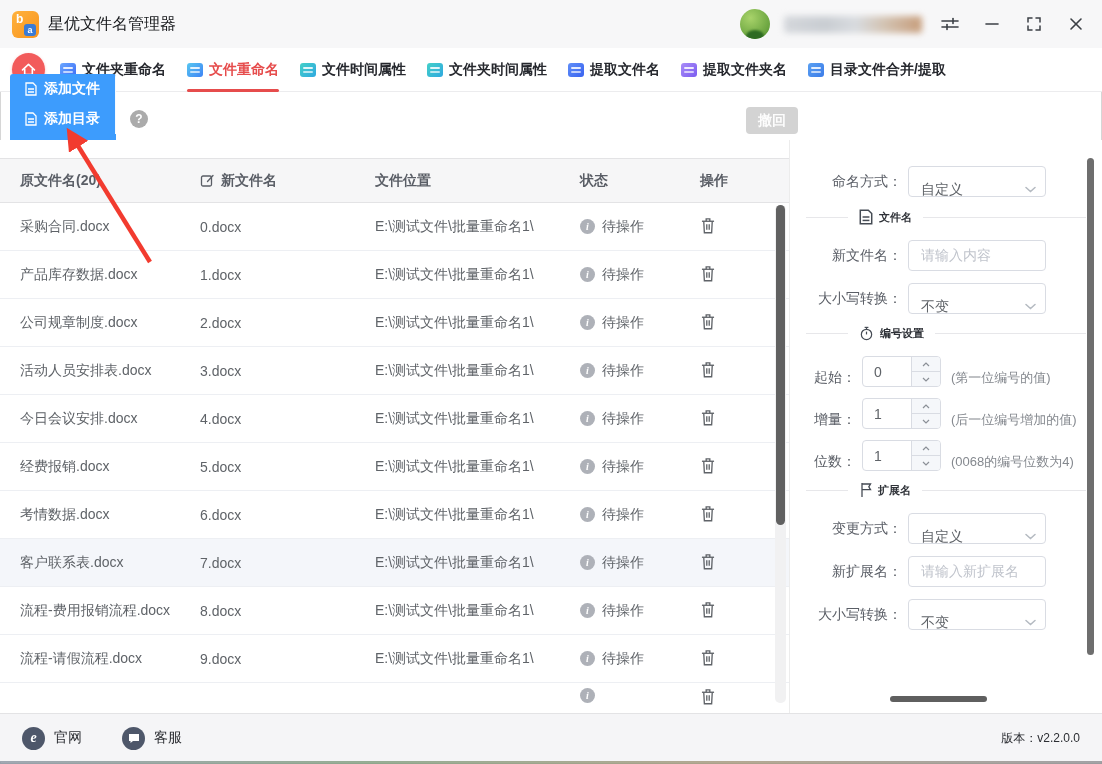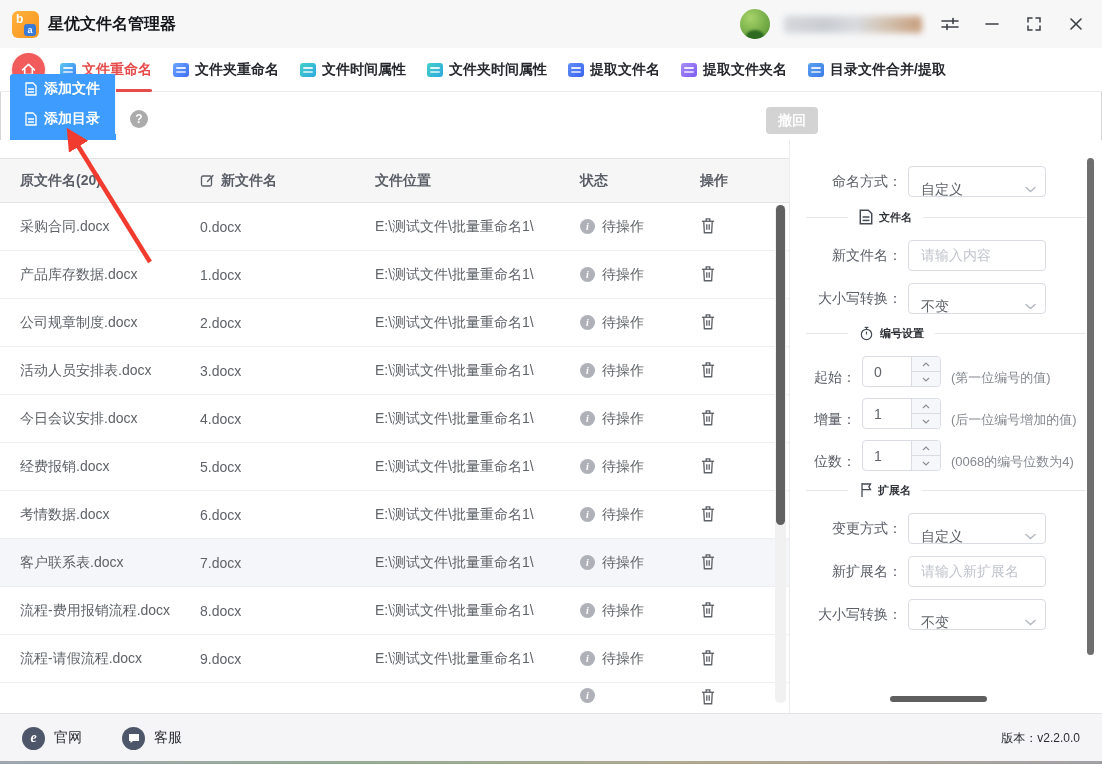--- a/index.html
+++ b/index.html
@@ -5,21 +5,21 @@
   * { margin:0; padding:0; box-sizing:border-box; }
   html,body { width:1102px; height:764px; }
   body { font-family:"Liberation Sans","DejaVu Sans",sans-serif; background:#fff; position:relative; overflow:hidden; }
   .window { width:1102px; height:764px; position:relative; background:#fff; box-shadow: inset 0 0 0 1px #d6d6d6; overflow:hidden; }
 
   
   .titlebar { height:48px; background:#f7f7f8; display:flex; align-items:center; padding:0 12px; }
   .app-logo { width:27px; height:27px; border-radius:6px; background:linear-gradient(135deg,#ffb23d,#f8941e); position:relative; flex:none; }
   .app-logo .lt { position:absolute; left:4px; top:1px; color:#fff; font-size:12px; font-weight:bold; }
   .app-logo .lb { position:absolute; right:3px; bottom:2px; width:12px; height:12px; background:#3a7bd5; border-radius:3px; color:#fff; font-size:9px; font-weight:bold; display:flex; align-items:center; justify-content:center; }
-  .app-title { font-size:16px; font-weight:bold; color:#15171a; margin-left:9px; }
+  .app-title { font-size:16px; font-weight:normal; color:#15171a; margin-left:9px; }
   .tb-right { margin-left:auto; display:flex; align-items:center; gap:14px; }
   .avatar { width:30px; height:30px; border-radius:50%; background:radial-gradient(circle at 35% 30%,#a8d36a,#6aa43f 70%,#4c8a2f); position:relative; overflow:hidden; flex:none; }
   .avatar::after { content:""; position:absolute; left:6px; bottom:-3px; width:18px; height:12px; border-radius:50%; background:#2e6b23; filter:blur(1px); }
   .blur-name { width:138px; height:17px; border-radius:3px; background:linear-gradient(90deg,#d4d7db 0%,#c9cdd2 30%,#d8dbdf 52%,#d3c4b4 72%,#c79e7c 88%,#cba océ 100%); background:linear-gradient(90deg,#d4d7db 0%,#c9cdd2 30%,#d8dbdf 52%,#d3c4b4 72%,#c79e7c 100%); filter:blur(3px); }
   .winbtn { width:28px; height:28px; display:flex; align-items:center; justify-content:center; color:#3c4046; }
   .winbtn svg { display:block; }
 
   
   .tabbar { height:44px; background:#fff; border-bottom:1px solid #ececee; display:flex; align-items:center; padding-left:12px; }
   .home-btn { width:33px; height:33px; border-radius:50%; background:#f25b5b; display:flex; align-items:center; justify-content:center; margin-right:15px; flex:none; box-shadow:0 1px 3px rgba(242,91,91,.4); }
@@ -36,21 +36,21 @@
   .ic-tab-6{background:linear-gradient(135deg,#a98cf8,#7b5cf0);}
   .ic-tab-7{background:linear-gradient(135deg,#6d7df6,#4553e8);}
   .ic-tab-8{background:linear-gradient(135deg,#5aa0f2,#3c7ce8);}
 
   
   .toolbar { height:48px; position:relative; display:flex; align-items:center; padding:6px 10px 0; }
   .btn-group { display:flex; border-radius:3px; overflow:hidden;flex-direction:column; }
   .blue-btn { background:#3d9cfd; color:#fff; font-size:14px; font-weight:bold; height:30px; padding:0 15px; display:flex; align-items:center; gap:7px; border-right:1px solid rgba(255,255,255,.95); cursor:pointer; }
   .blue-btn:last-child { border-right:none; }
   .help-circle { width:18px; height:18px; border-radius:50%; background:#ababab; color:#fff; font-size:12px; font-weight:bold; display:flex; align-items:center; justify-content:center; margin-left:14px; }
-  .undo-btn { position:absolute; left:766px; top:15px; width:52px; height:27px; background:#d3d3d3; color:#fdfdfd; font-size:14px; font-weight:bold; border-radius:4px; display:flex; align-items:center; justify-content:center; }
+  .undo-btn { position:absolute; left:746px; top:15px; width:52px; height:27px; background:#d3d3d3; color:#fdfdfd; font-size:14px; font-weight:bold; border-radius:4px; display:flex; align-items:center; justify-content:center; }
   .start-btn { position:absolute; right:10px; top:11px; width:100px; height:36px; background:#f56c6c; color:#fff; font-size:15px; font-weight:bold; border-radius:4px; display:flex; align-items:center; justify-content:center; cursor:pointer; }
 
   
   .main { display:flex; height:573px; }
   .table-area { width:790px; border-right:1px solid #ececec; position:relative; overflow:hidden; background:#fff; padding-top:18px; }
   .tgrid { display:grid; grid-template-columns:180px 175px 205px 120px 70px; padding-left:20px; align-items:center; }
   .thead { height:45px; background:#f6f6f7; border-top:1px solid #e3e3e5; border-bottom:1px solid #e3e3e5; font-size:14px; font-weight:bold; color:#5a5e66; }
   .th { display:flex; align-items:center; gap:6px; }
   .trow { height:48px; border-bottom:1px solid #edeff3; font-size:14px; color:#5f6368; background:#fff; }
   .trow.hl { background:#f4f6fa; }
@@ -141,27 +141,27 @@
   </div>
 
   <div class="tabbar">
     <div class="home-btn">
       <svg width="17" height="17" viewBox="0 0 20 20" fill="none" stroke="#fff" stroke-width="1.9" stroke-linecap="round" stroke-linejoin="round">
         <path d="M3 10.5 L10 4 L17 10.5"></path>
           <path d="M5.5 9.5 V16 H14.5 V9.5"></path>
       </svg>
     </div>
     <div id="tabs-host" style="display:flex;align-items:center;height:44px;">
+        <div class="tab">
+          <span class="tabicon ic-tab-2"></span>
+          <span>文件夹重命名</span>
+        </div>
         <div class="tab active">
           <span class="tabicon ic-tab-1"></span>
           <span>文件重命名</span>
-        </div>
-        <div class="tab">
-          <span class="tabicon ic-tab-2"></span>
-          <span>文件夹重命名</span>
         </div>
         <div class="tab">
           <span class="tabicon ic-tab-3"></span>
           <span>文件时间属性</span>
         </div>
         <div class="tab">
           <span class="tabicon ic-tab-4"></span>
           <span>文件夹时间属性</span>
         </div>
         <div class="tab">

